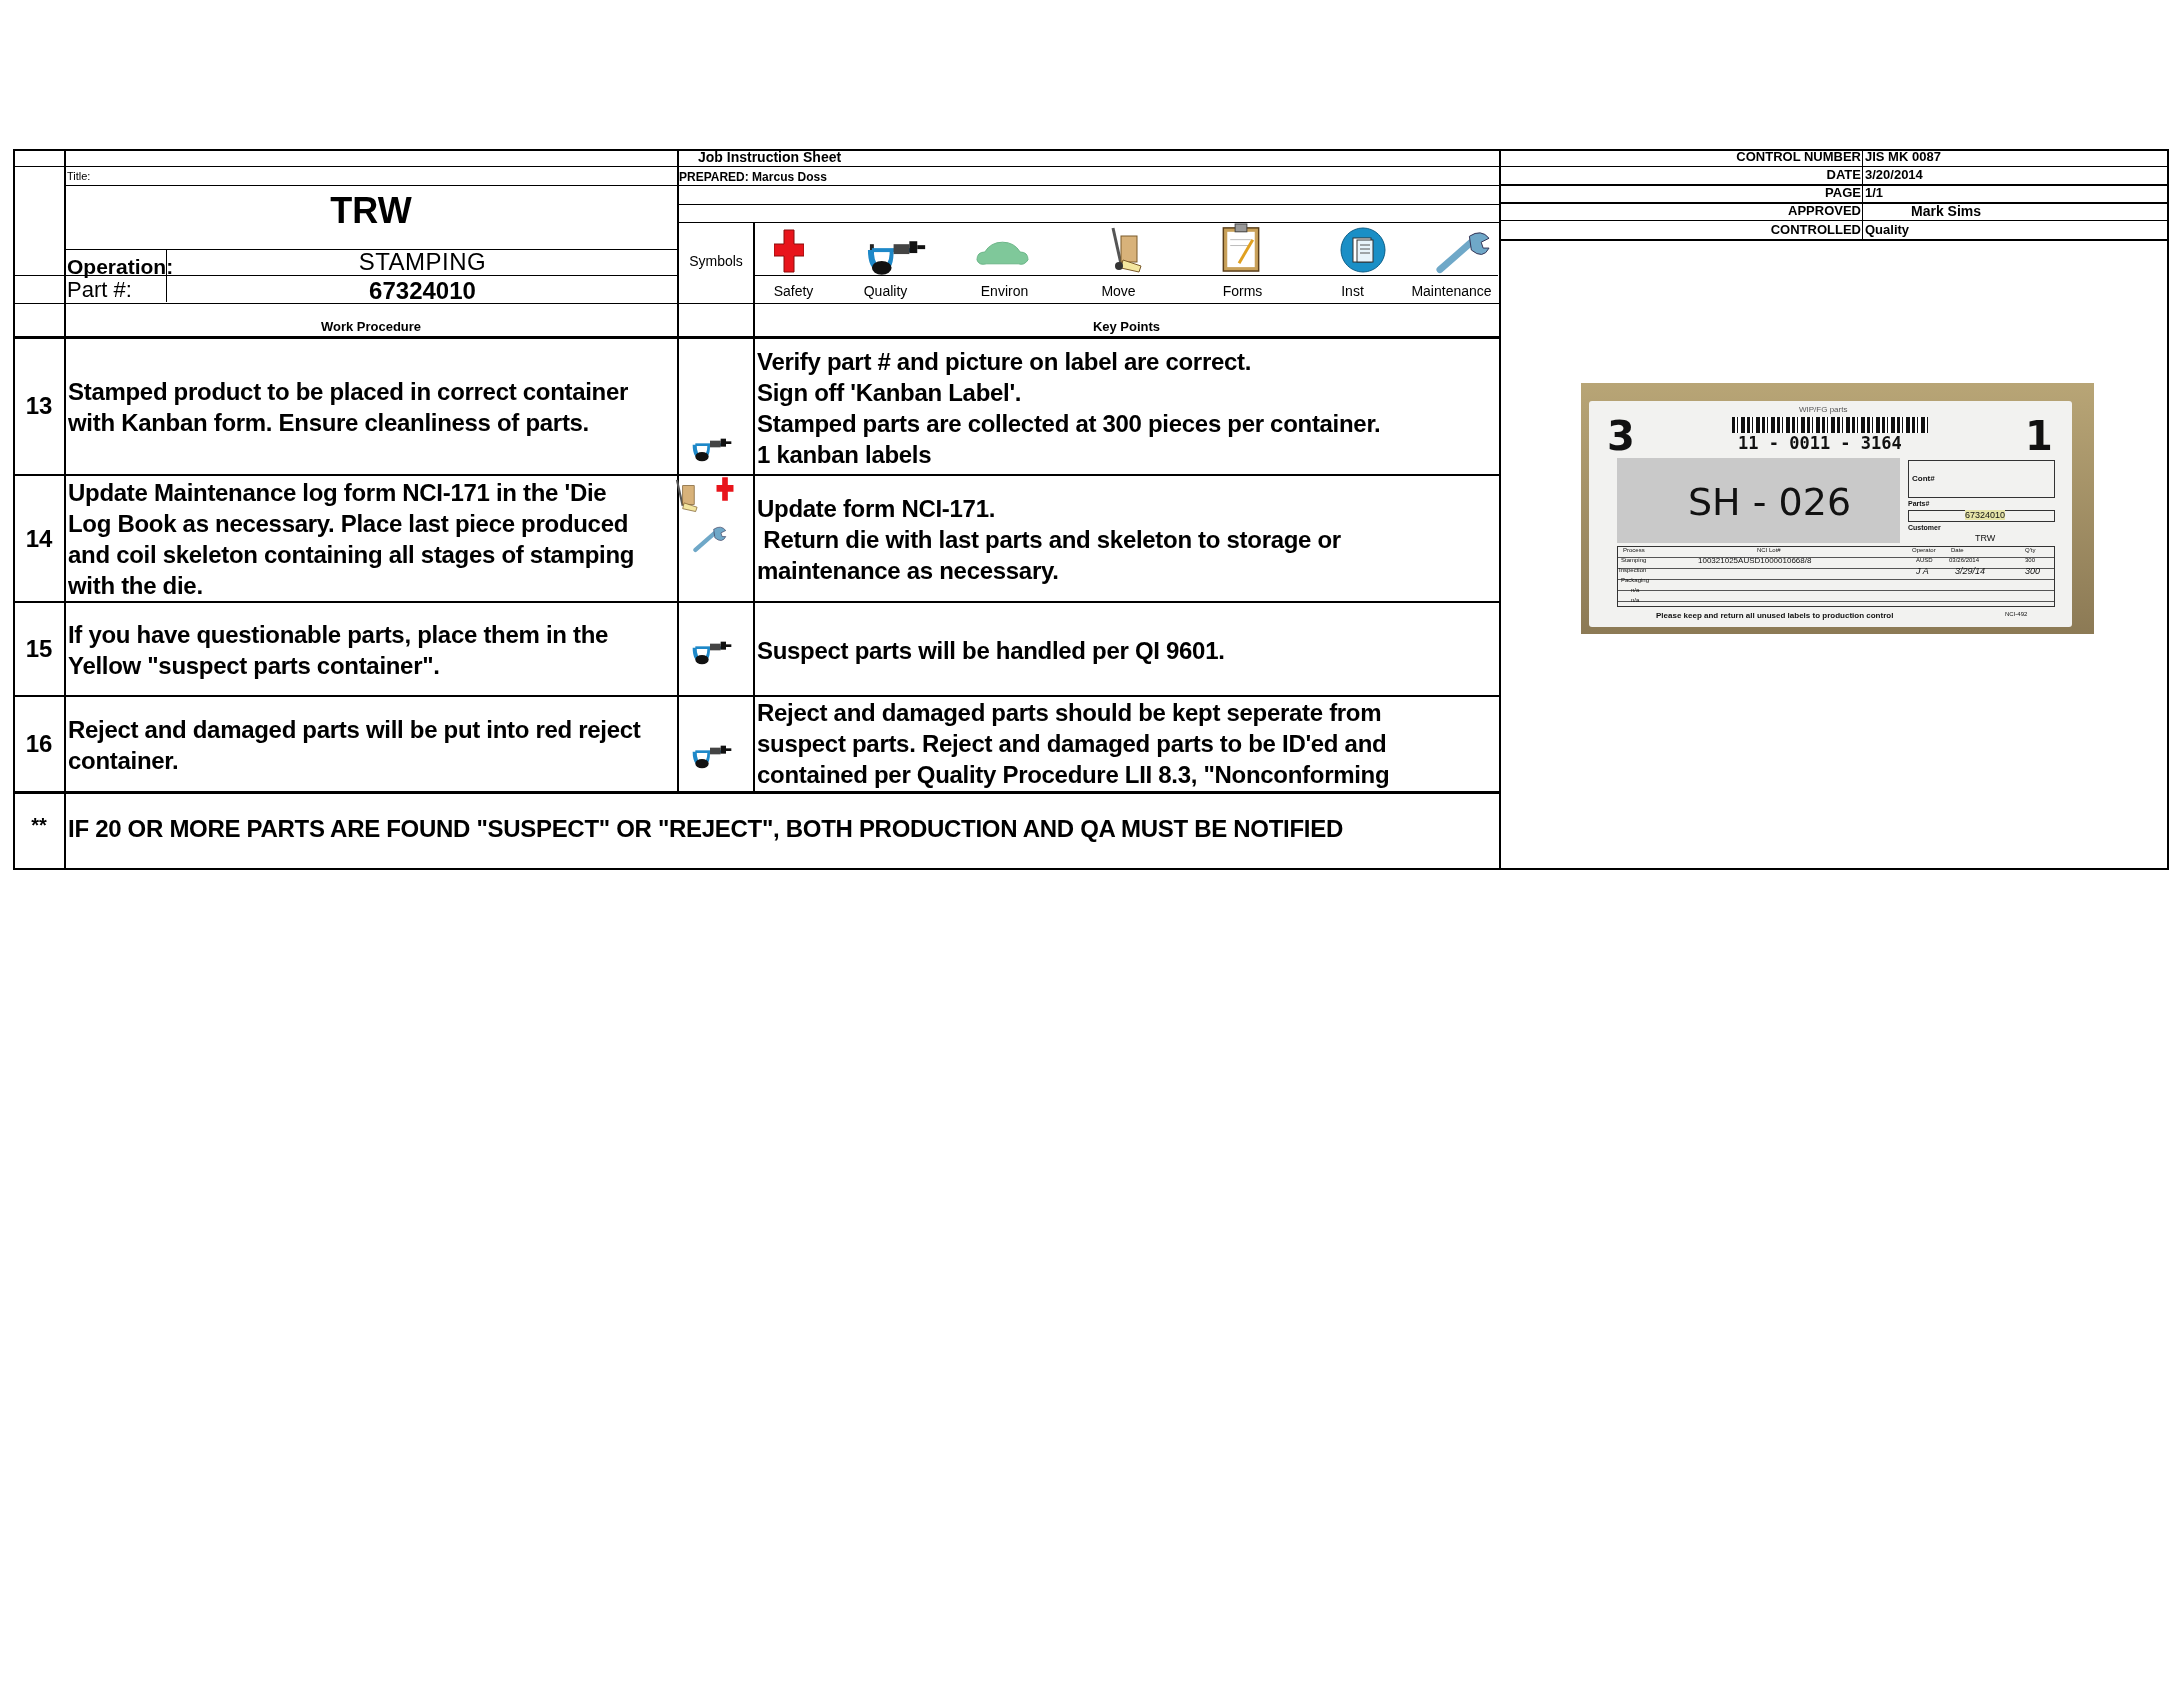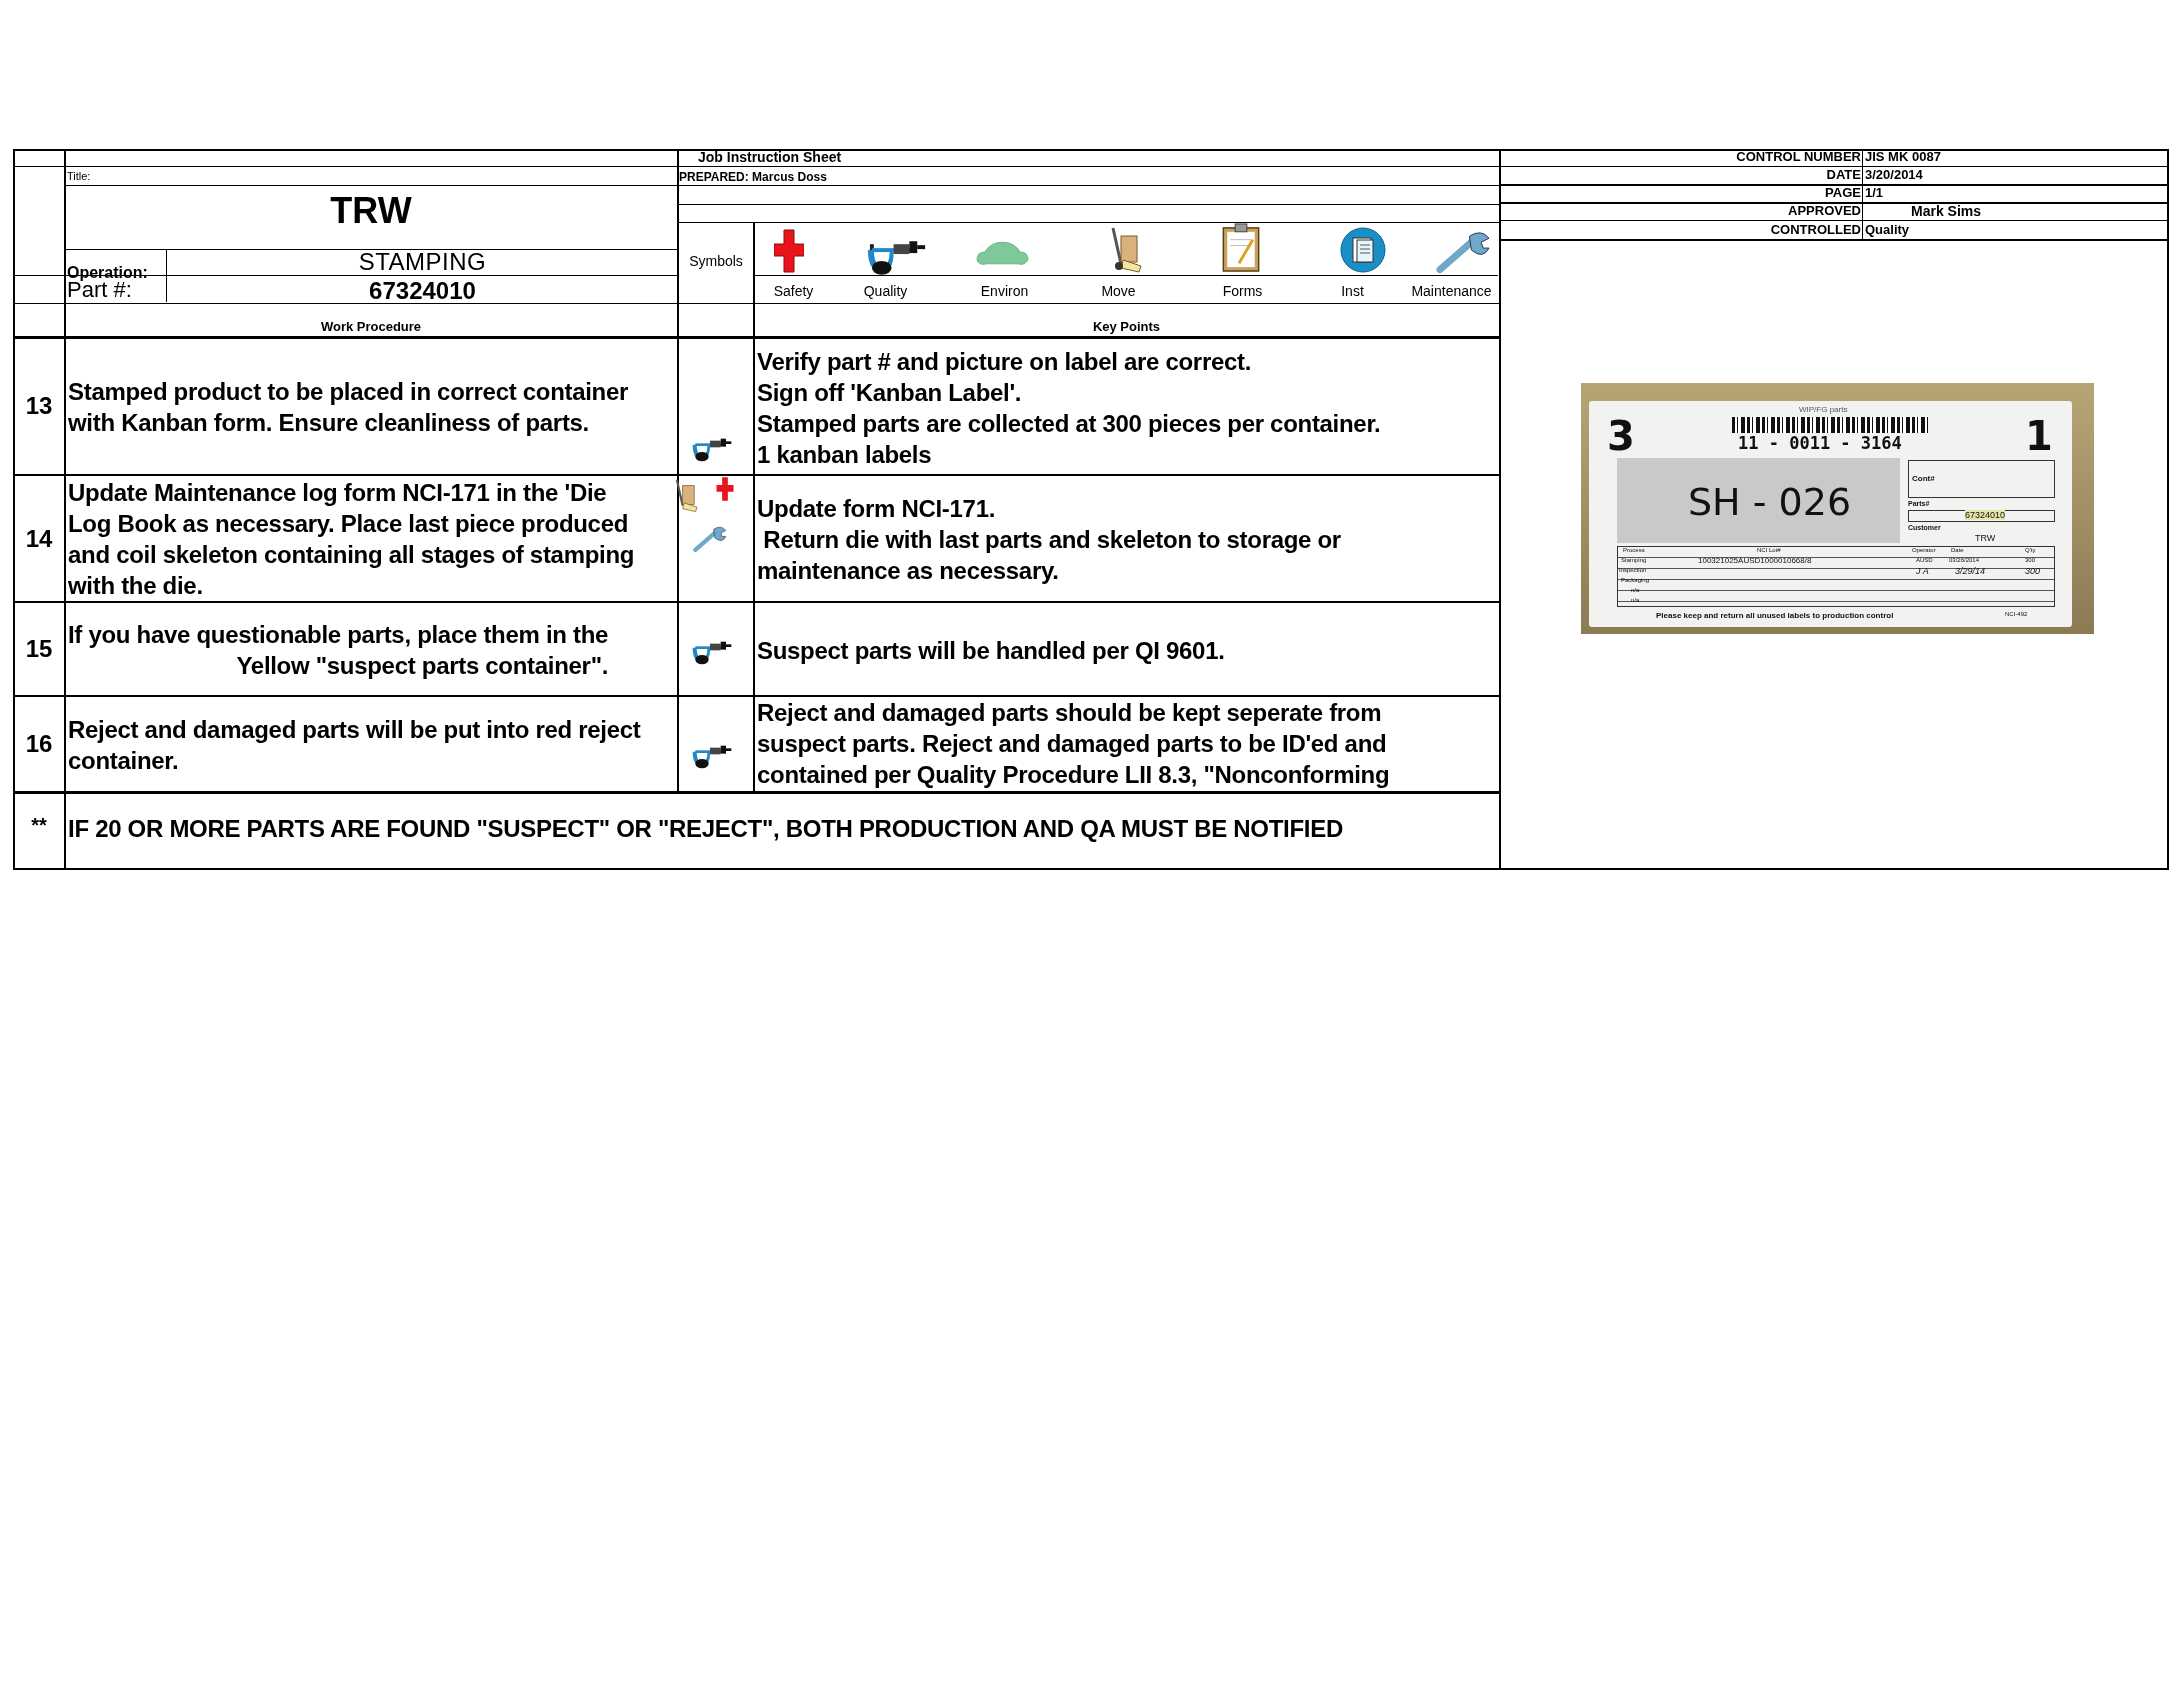--- a/index.html
+++ b/index.html
@@ -55,21 +55,21 @@
   <div class="hl" style="left:1499px;top:202px;width:670px;"></div>
   <div class="hl thin" style="left:1499px;top:220px;width:670px;"></div>
   <div class="hl" style="left:1499px;top:239px;width:670px;"></div>
 </div>
 
 <div class="txt sm" style="left:698px;top:149px;font-size:14px;">Job Instruction Sheet</div>
 <div class="txt" style="left:67px;top:170px;font-size:11px;font-weight:normal;">Title:</div>
 <div class="txt" style="left:679px;top:170px;font-size:12px;">PREPARED:  Marcus Doss</div>
 <div class="txt center" style="left:65px;top:190px;width:612px;font-size:36px;">TRW</div>
 
-<div class="txt" style="left:67px;top:264px;font-size:16px;">Operation:</div>
+<div class="txt" style="left:67px;top:255px;font-size:21px;">Operation:</div>
 <div class="txt center" style="left:168px;top:248px;width:509px;font-size:24px;font-weight:normal;letter-spacing:0.5px;">STAMPING</div>
 
 <div class="txt" style="left:67px;top:277px;font-size:22px;font-weight:normal;">Part #:</div>
 <div class="txt center" style="left:168px;top:277px;width:509px;font-size:24px;">67324010</div>
 
 <div class="txt center" style="left:65px;top:319px;width:612px;font-size:13px;">Work Procedure</div>
 <div class="txt center" style="left:754px;top:319px;width:745px;font-size:13px;">Key Points</div>
 
 <div class="txt center" style="left:679px;top:253px;width:74px;font-size:14px;font-weight:normal;">Symbols</div>
 
@@ -189,21 +189,21 @@
   </svg>
   <div class="abs body-text" style="left:757px;top:493px;">
     <div>Update form NCI-171.</div>
     <div style="white-space:pre;"> Return die with last parts and skeleton to storage or</div>
     <div>maintenance as necessary.</div>
   </div>
 </div>
 
 <div>
   <div class="txt center" style="left:14px;top:635px;width:50px;font-size:24px;">15</div>
-  <div class="abs body-text" style="left:68px;top:619px;text-align:right;">
+  <div class="abs body-text" style="left:68px;top:619px;">
     <div>If you have questionable parts, place them in the</div>
     <div>Yellow "suspect parts container".</div>
   </div>
   <svg class="icon" style="left:690px;top:639px;" width="48" height="28" viewBox="0 0 72 40">
     <path d="M4 12 Q4 34 18 34 Q30 34 30 14 L26 14 Q26 28 18 28 Q10 28 10 12Z" fill="#1e88c8"></path>
     <ellipse cx="18" cy="30" rx="10" ry="7" fill="#111"></ellipse>
     <rect x="8" y="10" width="40" height="4" fill="#1e88c8"></rect>
     <rect x="30" y="6" width="16" height="10" fill="#444"></rect>
     <rect x="46" y="3" width="8" height="12" fill="#111"></rect>
     <rect x="54" y="7" width="8" height="4" fill="#111"></rect>

